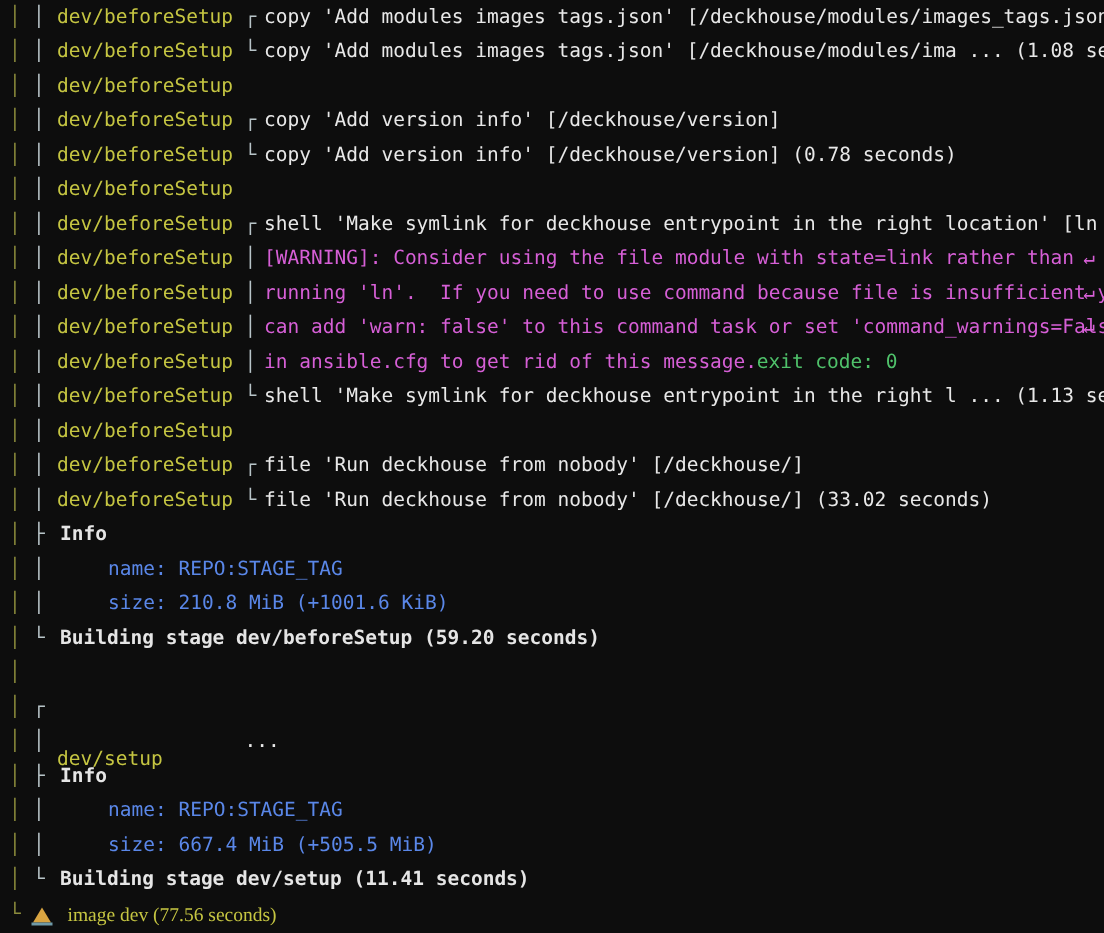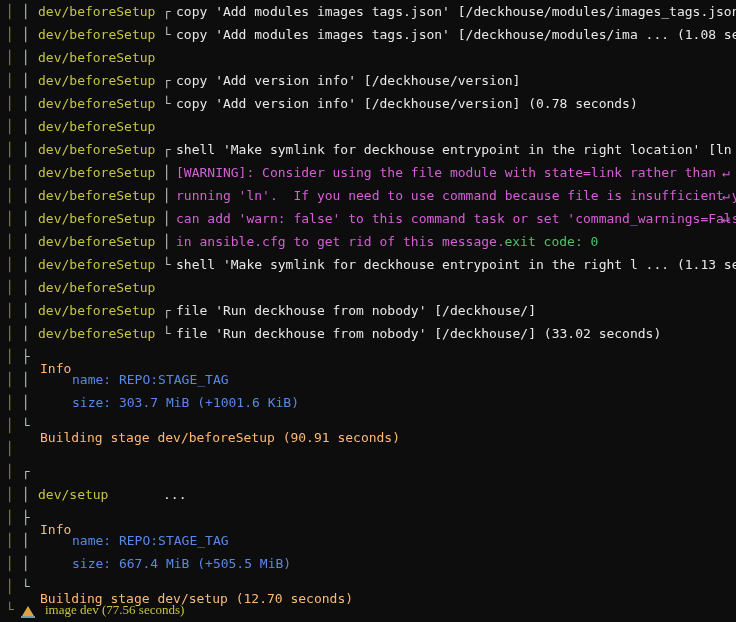--- a/index.html
+++ b/index.html
@@ -33,21 +33,21 @@
     letter-spacing: 0px;
   }
   .seg { white-space: pre; }
 
   
   .c-pipe-outer { color: #8c8c3c; }     
   .c-pipe-inner { color: #b8c4c8; }     
   .c-tree       { color: #b8c4c8; }     
   .c-stage      { color: #c5c542; }     
   .c-default    { color: #e8e8e8; }     
-  .c-bold       { color: #fdba74; font-weight: normal; margin-top: 12px; }
+  .c-bold       { color: #e5e5e5; font-weight: bold; }
   .c-warn       { color: #d65fd6; }     
   .c-ok         { color: #4fc16a; }     
   .c-info       { color: #5a87e8; }     
   .c-ret        { color: #d65fd6; }
   .wrap-arrow {
     position: absolute;
     right: 6px;
     top: 0;
   }
 </style>
@@ -65,26 +65,26 @@
     <div class="line"><span class="seg c-pipe-outer" style="position: absolute; left: 6px; top: 0px;">│</span><span class="seg c-pipe-inner" style="position: absolute; left: 22px; top: 0px;">│</span><span class="seg c-stage" style="position: absolute; left: 38px; top: 0px;">dev/beforeSetup</span><span class="seg c-tree" style="position: absolute; left: 163px; top: 0px;">│</span><span class="seg c-warn" style="position: absolute; left: 176px; top: 0px;">[WARNING]: Consider using the file module with state=link rather than</span><span class="seg c-ret wrap-arrow">↵</span></div>
     <div class="line"><span class="seg c-pipe-outer" style="position: absolute; left: 6px; top: 0px;">│</span><span class="seg c-pipe-inner" style="position: absolute; left: 22px; top: 0px;">│</span><span class="seg c-stage" style="position: absolute; left: 38px; top: 0px;">dev/beforeSetup</span><span class="seg c-tree" style="position: absolute; left: 163px; top: 0px;">│</span><span class="seg c-warn" style="position: absolute; left: 176px; top: 0px;">running 'ln'.  If you need to use command because file is insufficient you</span><span class="seg c-ret wrap-arrow">↵</span></div>
     <div class="line"><span class="seg c-pipe-outer" style="position: absolute; left: 6px; top: 0px;">│</span><span class="seg c-pipe-inner" style="position: absolute; left: 22px; top: 0px;">│</span><span class="seg c-stage" style="position: absolute; left: 38px; top: 0px;">dev/beforeSetup</span><span class="seg c-tree" style="position: absolute; left: 163px; top: 0px;">│</span><span class="seg c-warn" style="position: absolute; left: 176px; top: 0px;">can add 'warn: false' to this command task or set 'command_warnings=False'</span><span class="seg c-ret wrap-arrow">↵</span></div>
     <div class="line"><span class="seg c-pipe-outer" style="position: absolute; left: 6px; top: 0px;">│</span><span class="seg c-pipe-inner" style="position: absolute; left: 22px; top: 0px;">│</span><span class="seg c-stage" style="position: absolute; left: 38px; top: 0px;">dev/beforeSetup</span><span class="seg c-tree" style="position: absolute; left: 163px; top: 0px;">│</span><span class="seg c-warn" style="position: absolute; left: 176px; top: 0px;">in ansible.cfg to get rid of this message.</span><span class="seg c-ok" style="position: absolute; left: 504.44px; top: 0px;">exit code: 0</span></div>
     <div class="line"><span class="seg c-pipe-outer" style="position: absolute; left: 6px; top: 0px;">│</span><span class="seg c-pipe-inner" style="position: absolute; left: 22px; top: 0px;">│</span><span class="seg c-stage" style="position: absolute; left: 38px; top: 0px;">dev/beforeSetup</span><span class="seg c-tree" style="position: absolute; left: 163px; top: 0px;">└</span><span class="seg c-default" style="position: absolute; left: 176px; top: 0px;">shell 'Make symlink for deckhouse entrypoint in the right l ... (1.13 seconds)</span></div>
     <div class="line"><span class="seg c-pipe-outer" style="position: absolute; left: 6px; top: 0px;">│</span><span class="seg c-pipe-inner" style="position: absolute; left: 22px; top: 0px;">│</span><span class="seg c-stage" style="position: absolute; left: 38px; top: 0px;">dev/beforeSetup</span></div>
     <div class="line"><span class="seg c-pipe-outer" style="position: absolute; left: 6px; top: 0px;">│</span><span class="seg c-pipe-inner" style="position: absolute; left: 22px; top: 0px;">│</span><span class="seg c-stage" style="position: absolute; left: 38px; top: 0px;">dev/beforeSetup</span><span class="seg c-tree" style="position: absolute; left: 163px; top: 0px;">┌</span><span class="seg c-default" style="position: absolute; left: 176px; top: 0px;">file 'Run deckhouse from nobody' [/deckhouse/]</span></div>
     <div class="line"><span class="seg c-pipe-outer" style="position: absolute; left: 6px; top: 0px;">│</span><span class="seg c-pipe-inner" style="position: absolute; left: 22px; top: 0px;">│</span><span class="seg c-stage" style="position: absolute; left: 38px; top: 0px;">dev/beforeSetup</span><span class="seg c-tree" style="position: absolute; left: 163px; top: 0px;">└</span><span class="seg c-default" style="position: absolute; left: 176px; top: 0px;">file 'Run deckhouse from nobody' [/deckhouse/] (33.02 seconds)</span></div>
     <div class="line"><span class="seg c-pipe-outer" style="position: absolute; left: 6px; top: 0px;">│</span><span class="seg c-tree" style="position: absolute; left: 22px; top: 0px;">├</span><span class="seg c-bold" style="position: absolute; left: 40px; top: 0px;">Info</span></div>
     <div class="line"><span class="seg c-pipe-outer" style="position: absolute; left: 6px; top: 0px;">│</span><span class="seg c-pipe-inner" style="position: absolute; left: 22px; top: 0px;">│</span><span class="seg c-info" style="position: absolute; left: 72px; top: 0px;">name: REPO:STAGE_TAG</span></div>
-    <div class="line"><span class="seg c-pipe-outer" style="position: absolute; left: 6px; top: 0px;">│</span><span class="seg c-pipe-inner" style="position: absolute; left: 22px; top: 0px;">│</span><span class="seg c-info" style="position: absolute; left: 72px; top: 0px;">size: 303.7 MiB (+1001.6 KiB)</span></div>
-    <div class="line"><span class="seg c-pipe-outer" style="position: absolute; left: 6px; top: 0px;">│</span><span class="seg c-tree" style="position: absolute; left: 22px; top: 0px;">└</span><span class="seg c-bold" style="position: absolute; left: 40px; top: 0px;">Building stage dev/beforeSetup (90.91 seconds)</span></div>
+    <div class="line"><span class="seg c-pipe-outer" style="position: absolute; left: 6px; top: 0px;">│</span><span class="seg c-pipe-inner" style="position: absolute; left: 22px; top: 0px;">│</span><span class="seg c-info" style="position: absolute; left: 72px; top: 0px;">size: 210.8 MiB (+1001.6 KiB)</span></div>
+    <div class="line"><span class="seg c-pipe-outer" style="position: absolute; left: 6px; top: 0px;">│</span><span class="seg c-tree" style="position: absolute; left: 22px; top: 0px;">└</span><span class="seg c-bold" style="position: absolute; left: 40px; top: 0px;">Building stage dev/beforeSetup (59.20 seconds)</span></div>
     <div class="line"><span class="seg c-pipe-outer" style="position: absolute; left: 6px; top: 0px;">│</span></div>
     <div class="line"><span class="seg c-pipe-outer" style="position: absolute; left: 6px; top: 0px;">│</span><span class="seg c-tree" style="position: absolute; left: 22px; top: 0px;">┌</span></div>
-    <div class="line"><span class="seg c-pipe-outer" style="position: absolute; left: 6px; top: 0px;">│</span><span class="seg c-pipe-inner" style="position: absolute; left: 22px; top: 0px;">│</span><span class="seg c-stage" style="position: absolute; left: 38px; top: 0px;">dev/setup</span><span class="seg c-default" style="position: absolute; left: 163px; top: 0px;">...</span></div>
+    <div class="line"><span class="seg c-pipe-outer" style="position: absolute; left: 6px; top: 0px;">│</span><span class="seg c-pipe-inner" style="position: absolute; left: 22px; top: 0px;">│</span><span class="seg c-stage" style="position: absolute; left: 38px; top: 12px;">dev/setup</span><span class="seg c-default" style="position: absolute; left: 163px; top: 0px;">...</span></div>
     <div class="line"><span class="seg c-pipe-outer" style="position: absolute; left: 6px; top: 0px;">│</span><span class="seg c-tree" style="position: absolute; left: 22px; top: 0px;">├</span><span class="seg c-bold" style="position: absolute; left: 40px; top: 0px;">Info</span></div>
     <div class="line"><span class="seg c-pipe-outer" style="position: absolute; left: 6px; top: 0px;">│</span><span class="seg c-pipe-inner" style="position: absolute; left: 22px; top: 0px;">│</span><span class="seg c-info" style="position: absolute; left: 72px; top: 0px;">name: REPO:STAGE_TAG</span></div>
     <div class="line"><span class="seg c-pipe-outer" style="position: absolute; left: 6px; top: 0px;">│</span><span class="seg c-pipe-inner" style="position: absolute; left: 22px; top: 0px;">│</span><span class="seg c-info" style="position: absolute; left: 72px; top: 0px; text-align: right;">size: 667.4 MiB (+505.5 MiB)</span></div>
-    <div class="line"><span class="seg c-pipe-outer" style="position: absolute; left: 6px; top: 0px;">│</span><span class="seg c-tree" style="position: absolute; left: 22px; top: 0px;">└</span><span class="seg c-bold" style="position: absolute; left: 40px; top: 0px;">Building stage dev/setup (12.70 seconds)</span></div>
+    <div class="line"><span class="seg c-pipe-outer" style="position: absolute; left: 6px; top: 0px;">│</span><span class="seg c-tree" style="position: absolute; left: 22px; top: 0px;">└</span><span class="seg c-bold" style="position: absolute; left: 40px; top: 0px;">Building stage dev/setup (11.41 seconds)</span></div>
     <div class="line"><span class="seg c-pipe-outer" style="position: absolute; left: 6px; top: 0px;">└</span><span class="seg" style="position: absolute; left: 20px; top: 5px;"><svg width="16" height="14" viewBox="0 0 16 14">
           <polygon points="8,1 14,11 2,11" fill="#d9a441"></polygon>
           <rect x="1" y="11" width="14" height="2" fill="#6f9aa8"></rect>
         </svg></span><span class="seg c-stage" style="position: absolute; left: 45px; top: 0px; font-family: Liberation Serif, serif;">image dev (77.56 seconds)</span></div>
   </div>
 
 </body></html>

